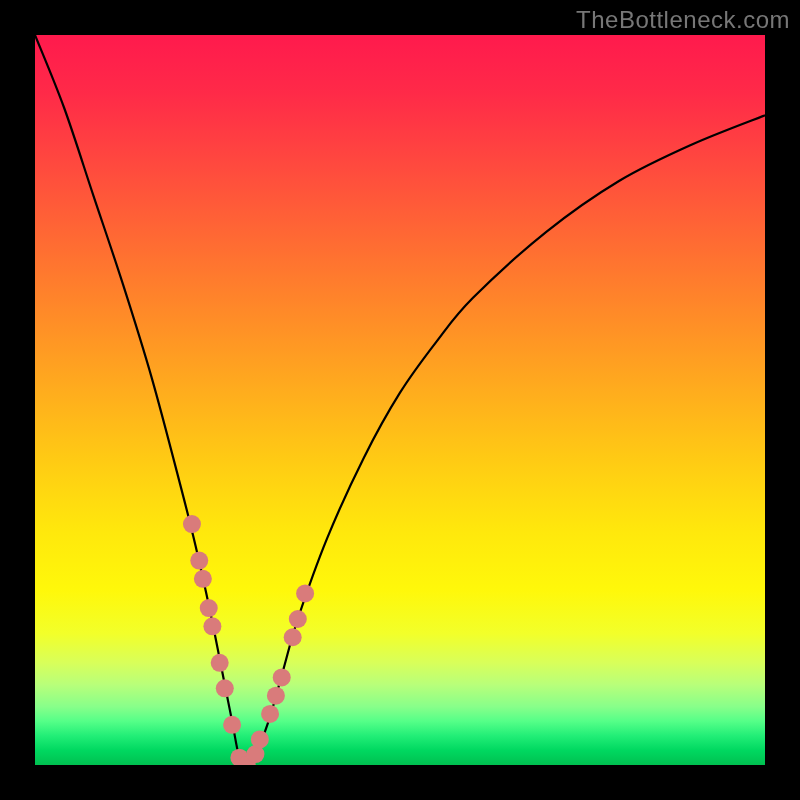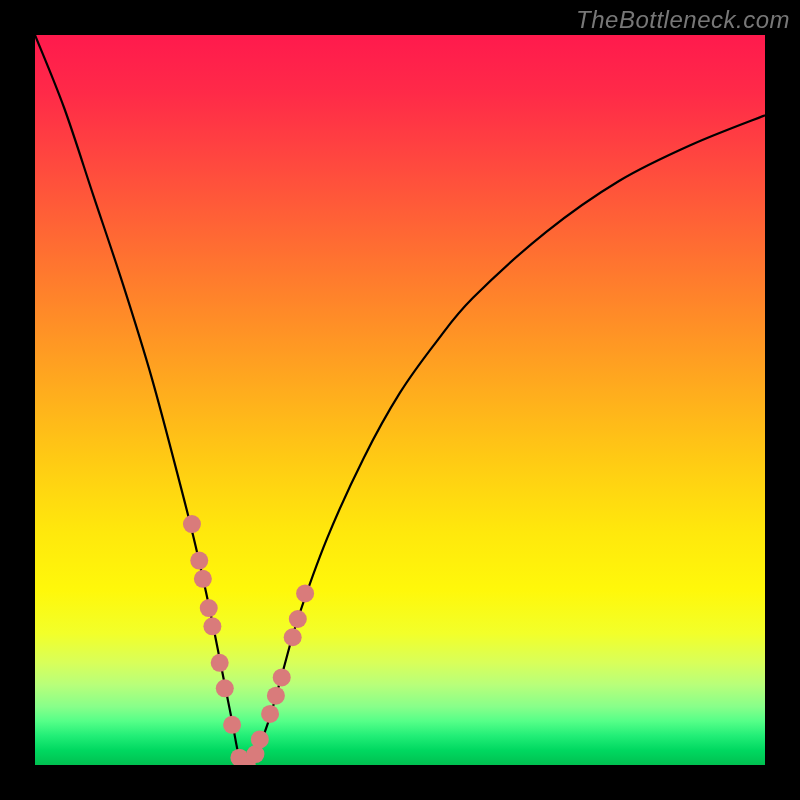--- a/index.html
+++ b/index.html
@@ -8,21 +8,20 @@
     width: 800px;
     height: 800px;
     background: #000;
     overflow: hidden;
     font-family: Arial, Helvetica, sans-serif;
   }
   .chart-container {
     position: relative;
     width: 800px;
     height: 800px;
-    font-style: italic;
   }
   .plot-area {
     position: absolute;
     left: 35px;
     top: 35px;
     width: 730px;
     height: 730px;
     background: linear-gradient(to bottom,
       #ff1a4d 0%,
       #ff2a48 8%,

